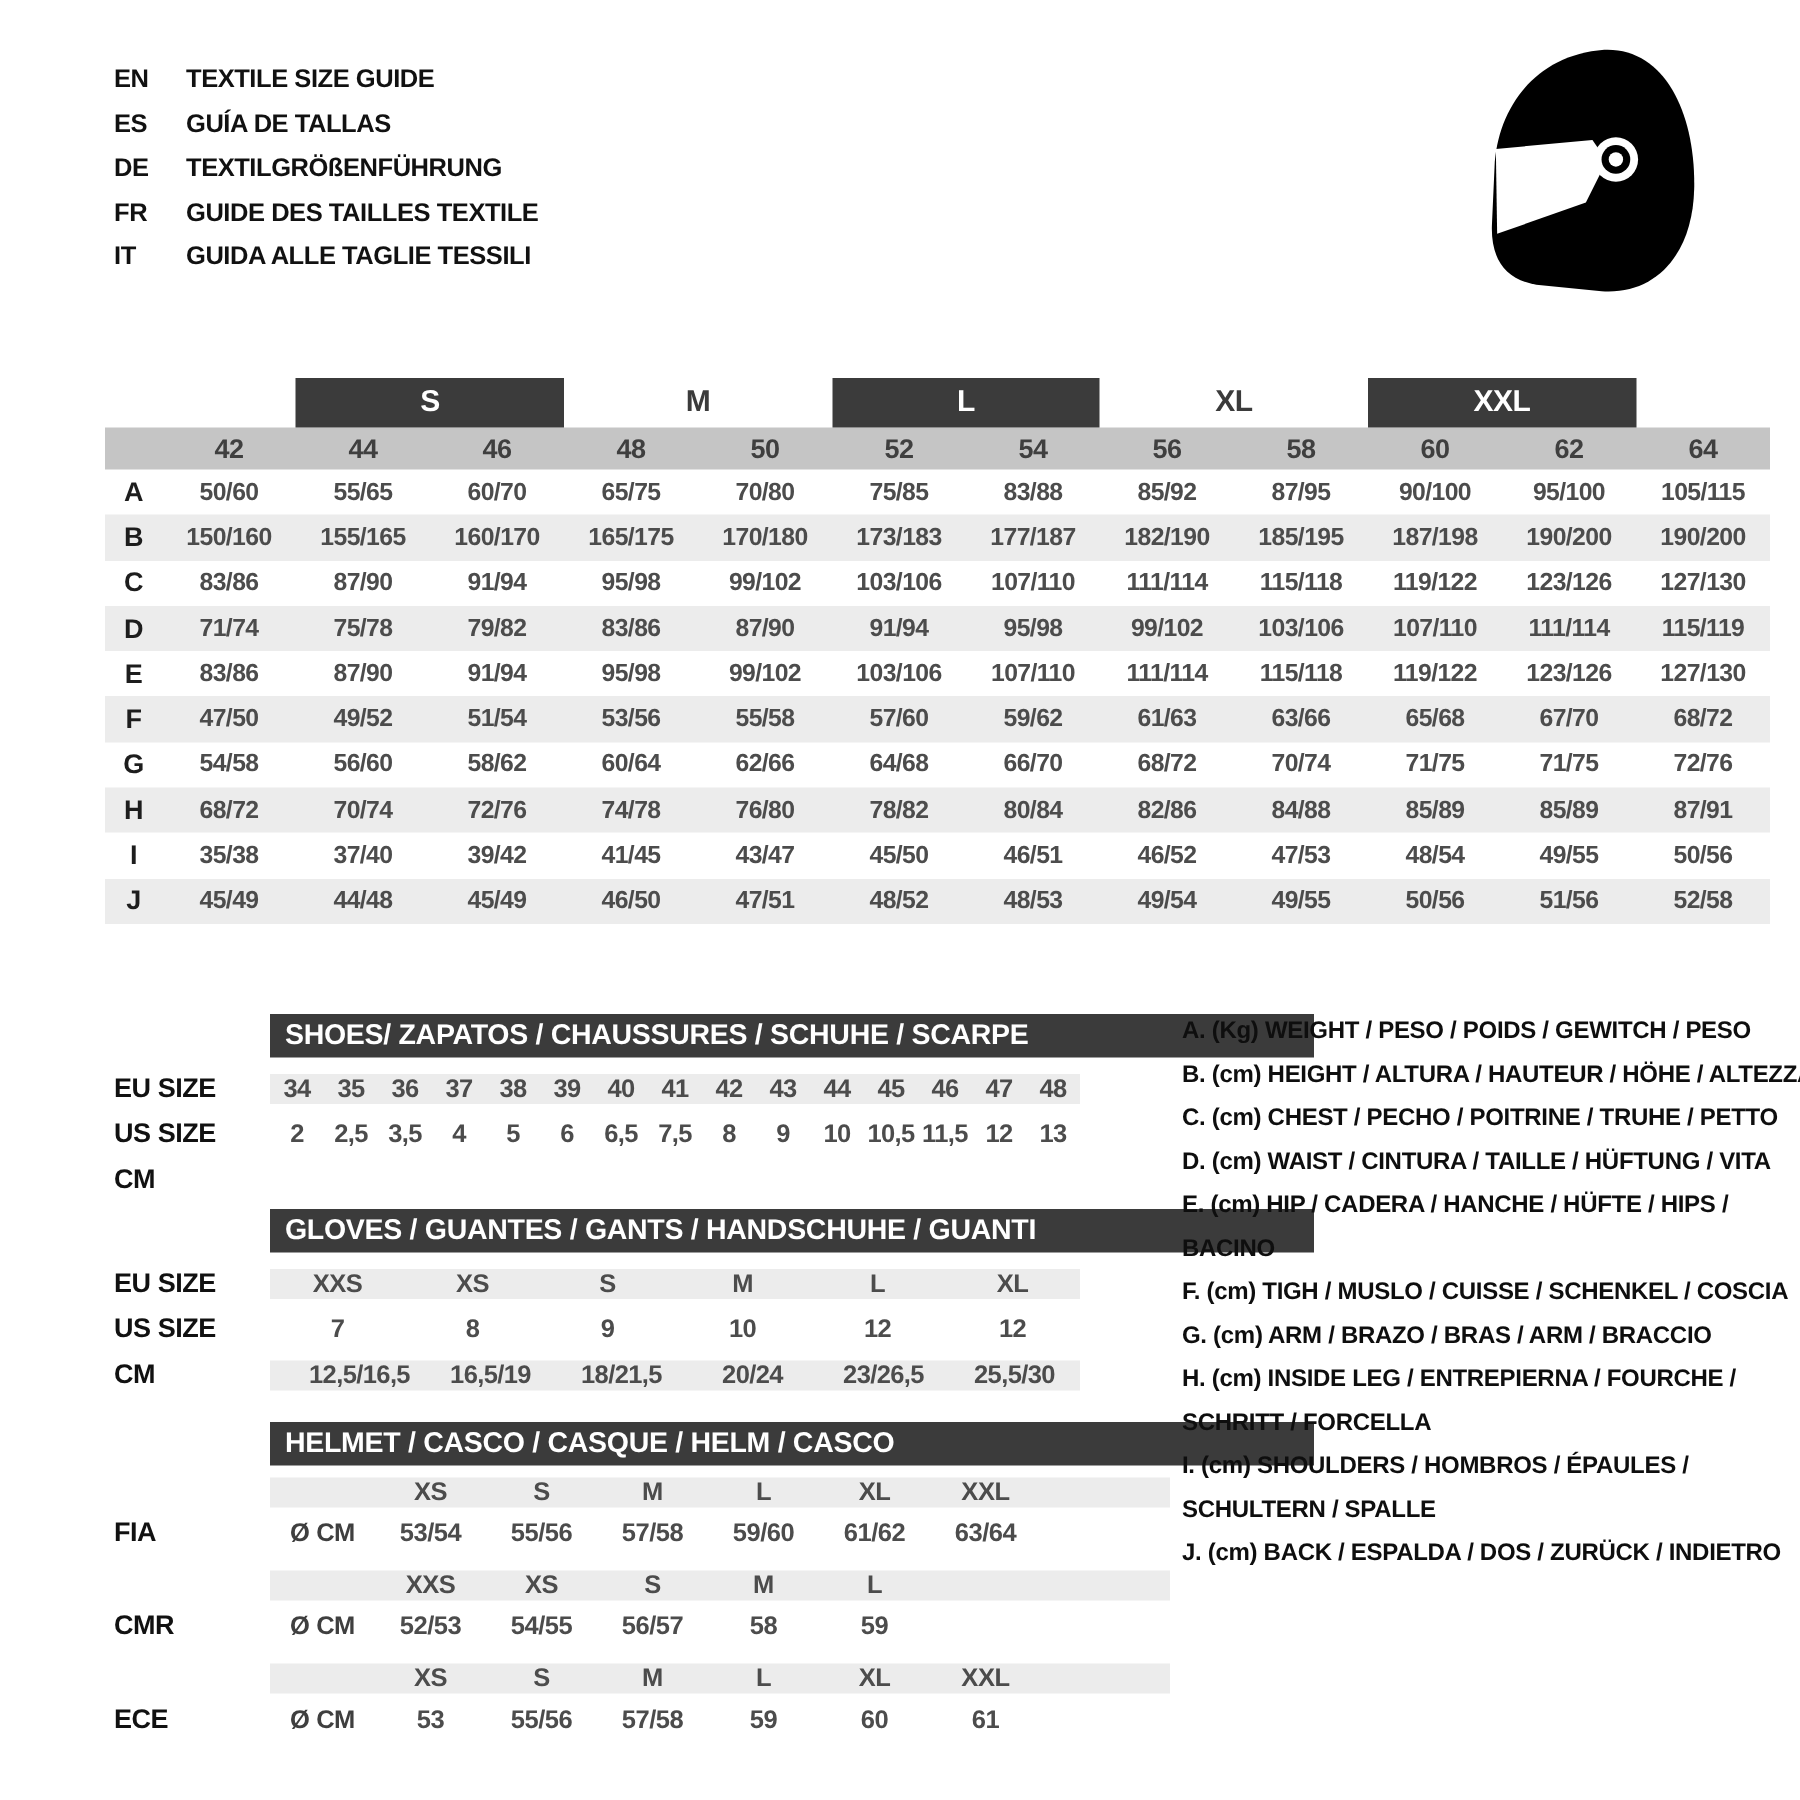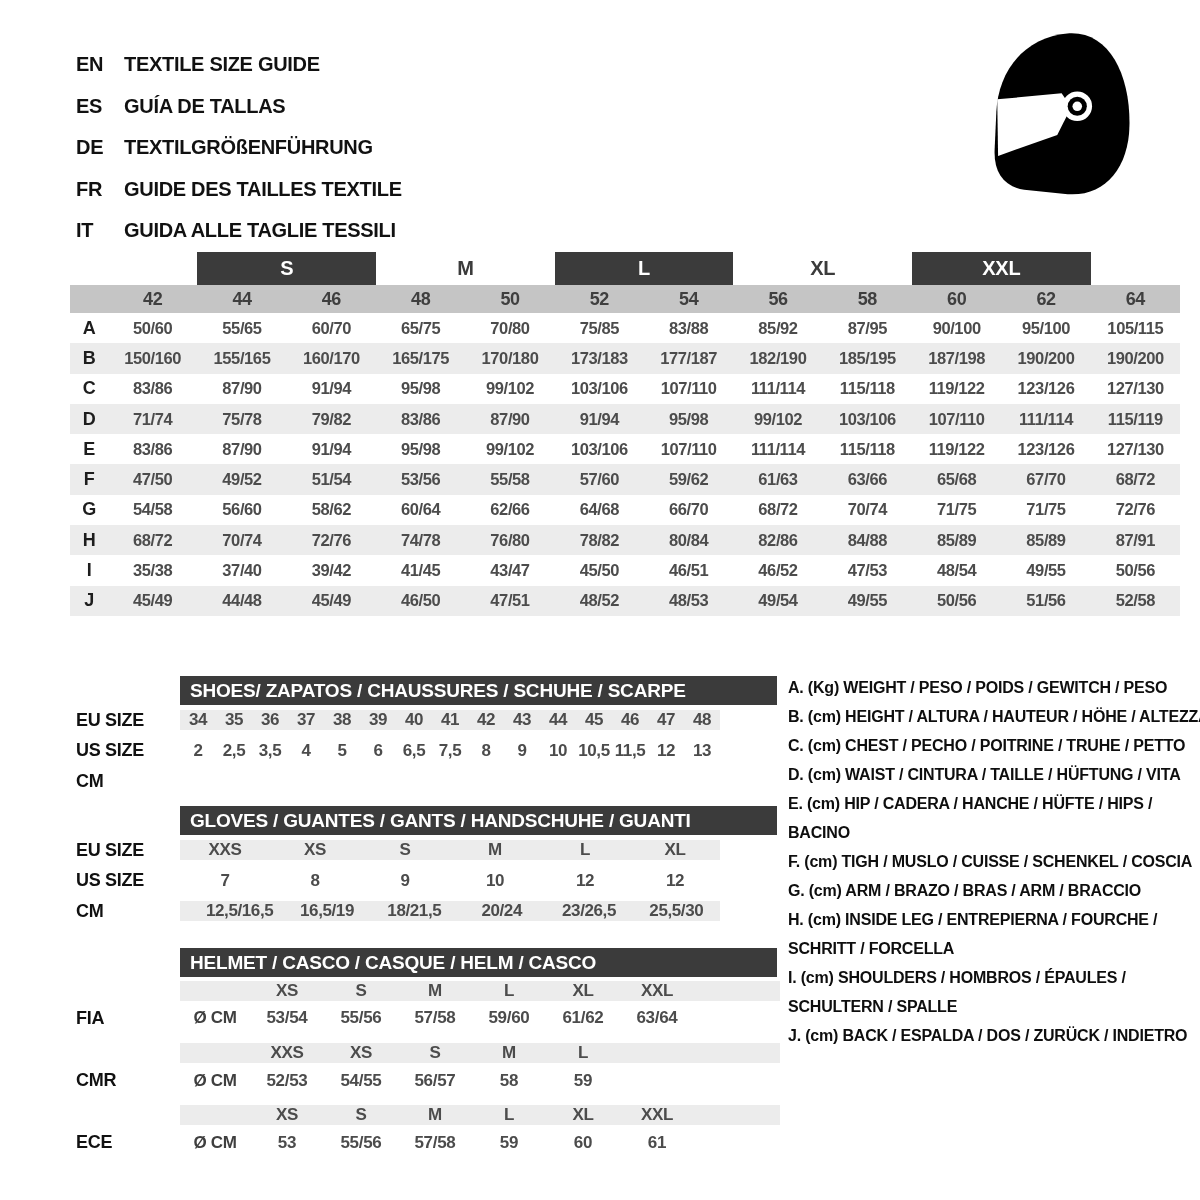--- a/index.html
+++ b/index.html
@@ -4,41 +4,41 @@
 <style>
   * { margin:0; padding:0; box-sizing:border-box; }
   html,body { background:#fff; }
   .page {
     position:relative; width:1200px; height:1200px; overflow:hidden;
     background:#fff; font-family:"Liberation Sans", sans-serif; font-weight:700;
     --dark:#3b3b3b; --colbar:#c5c5c5; --stripe:#ececec; --val:#4c4c4c; --ink:#111111;
   }
   
   .langs { position:absolute; left:76px; top:38px; }
-  .lang-row { display:flex; font-size:20px; line-height:29.5px; color:var(--ink); letter-spacing:-0.3px;margin-top:12px; }
+  .lang-row { display:flex; font-size:17px; line-height:29.5px; color:var(--ink); letter-spacing:-0.3px; }
   .lang-code { width:48px; }
   .helmet-icon { position:absolute; left:972px; top:28px; width:174px; height:174px; }
   
   .textile { position:absolute; left:70px; top:252px; width:1110px; }
   .tgrid { display:grid; grid-template-columns:38px repeat(12,1fr); }
   .groups-row { grid-auto-rows:33px; height:33px; }
   .grp { grid-row:1; display:flex; align-items:center; justify-content:center; font-size:20px; letter-spacing:-0.3px; }
   .grp.boxed { background:var(--dark); color:#fff; }
   .grp.plain { color:var(--dark); }
   .cols-row { height:28px; background:var(--colbar); }
   .cols-row .cell { font-size:18px; color:#3f3f3f; }
   .trow { height:30.3px; }
   .trow.stripe { background:var(--stripe); }
   .cell { display:flex; align-items:center; justify-content:center; font-size:16.5px; color:var(--val); letter-spacing:-0.4px; }
   .cell.lbl { font-size:18px; color:#1d1d1d; }
   
   .section { position:absolute; left:70px; width:710px; }
-  .bar { margin-left:110px; width:597px; height:29px; background:var(--dark); color:#fff;
+  .bar { margin-left:110px; width:696px; height:29px; background:var(--dark); color:#fff;
          display:flex; align-items:center; padding-left:10px; font-size:19px; letter-spacing:-0.2px; }
-  .srow { display:flex; align-items:center; }
+  .srow { display:flex; align-items:flex-end; }
   .shoes-rows .srow, .gloves-rows .srow { height:30.6px; }
   .helmet-rows .srow { height:27.6px; }
   .side { width:110px; display:flex; align-items:center; padding-left:6px; font-size:18px; color:var(--ink); letter-spacing:-0.3px; }
   .cells { width:540px; display:grid; }
   .cells.stripe { background:var(--stripe); }
   .scell { display:flex; align-items:center; justify-content:center; font-size:17px; color:var(--val); letter-spacing:-0.4px; }
   .hcells { width:600px; display:flex; }
   .hcells.stripe { background:var(--stripe); }
   .hcell { width:74px; display:flex; align-items:center; justify-content:center; font-size:17px; color:var(--val); letter-spacing:-0.3px; }
   .hcell.unit { width:70px; color:#3f3f3f; }

